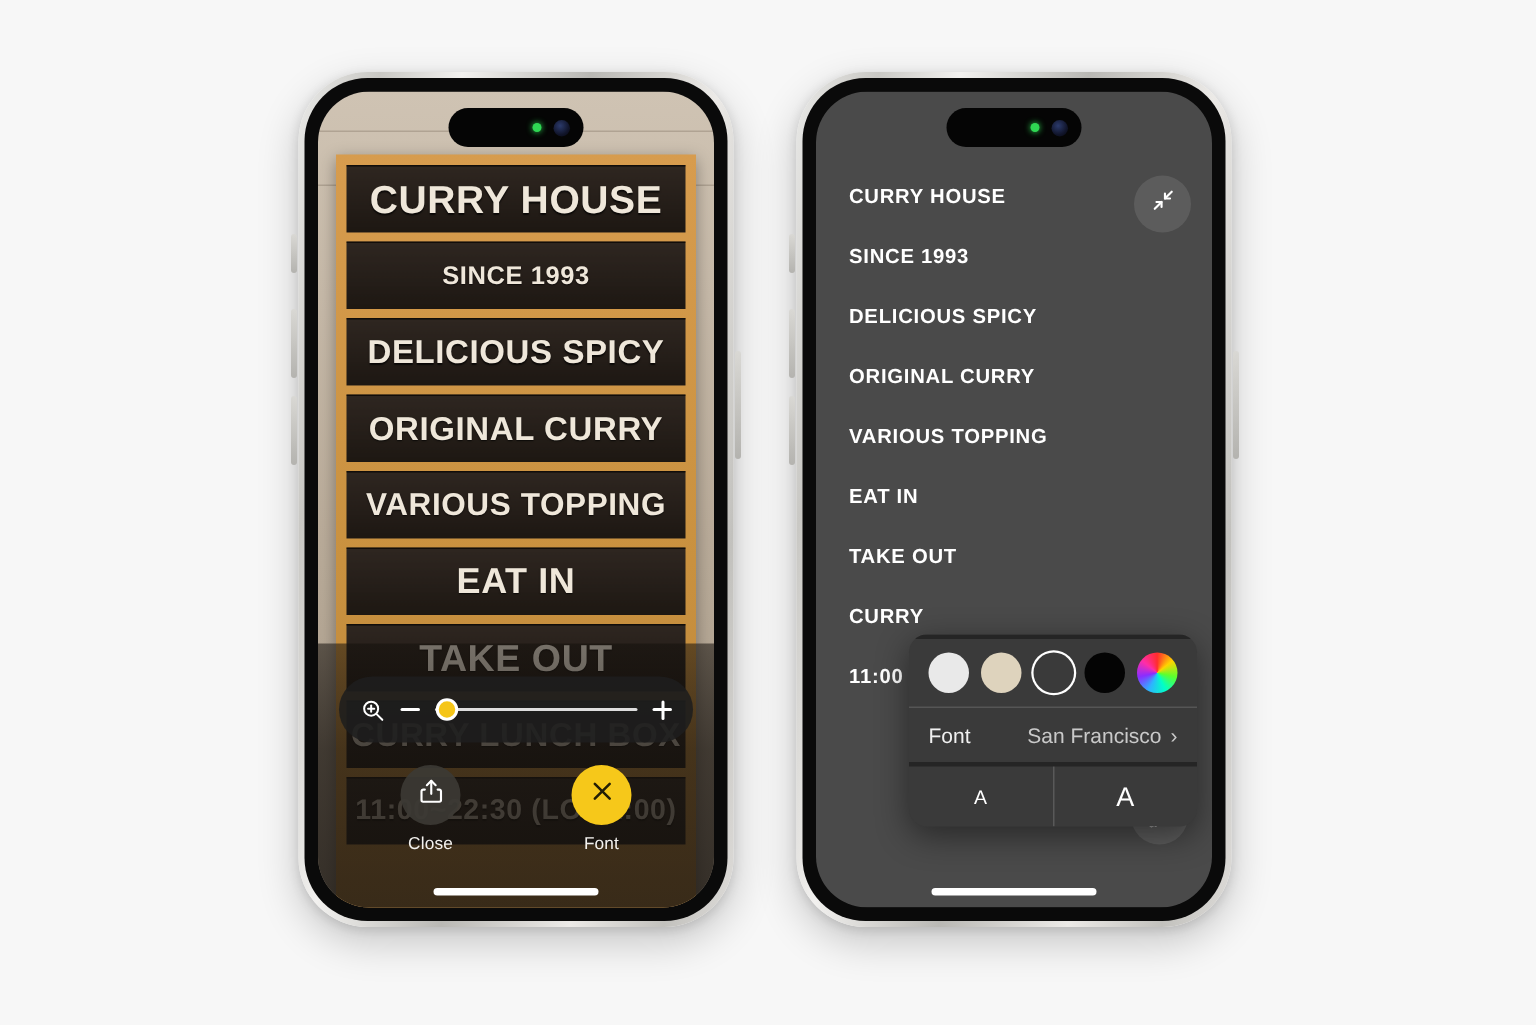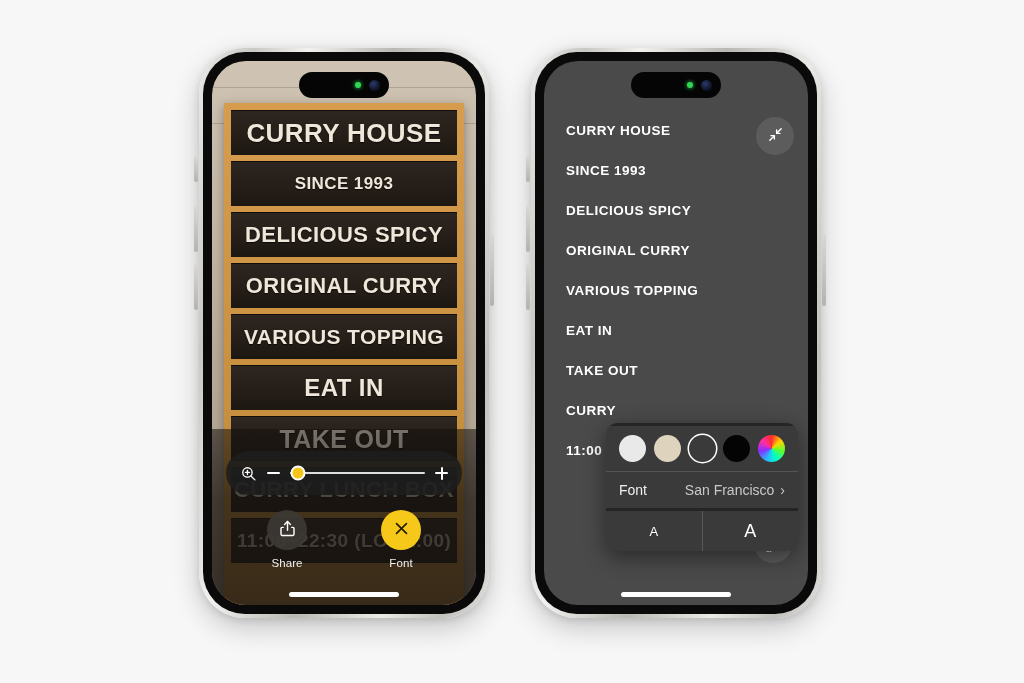--- a/index.html
+++ b/index.html
@@ -395,21 +395,21 @@
           <div class="action">
             <div class="circle">
               <span>
                 <svg width="19" height="19" viewBox="0 0 24 24" fill="none" stroke="#ffffff" stroke-width="1.8" stroke-linecap="round" stroke-linejoin="round">
                   <path d="M12 3.2 L12 14.2"></path>
                   <path d="M8.3 6.9 L12 3.2 L15.7 6.9"></path>
                   <path d="M6.6 10.6 H5.2 a1.4 1.4 0 0 0 -1.4 1.4 v7.4 a1.4 1.4 0 0 0 1.4 1.4 h13.6 a1.4 1.4 0 0 0 1.4 -1.4 v-7.4 a1.4 1.4 0 0 0 -1.4 -1.4 h-1.4"></path>
                 </svg>
               </span>
             </div>
-            <div class="lbl">Share</div>
+            <div class="lbl">Close</div>
           </div>
 
           <div class="action">
             <div class="circle hl">
               <span>
                 <svg width="17" height="17" viewBox="0 0 24 24" fill="none" stroke="#241f05" stroke-width="2.4" stroke-linecap="round">
                   <line x1="5" y1="5" x2="19" y2="19"></line>
                   <line x1="19" y1="5" x2="5" y2="19"></line>
                 </svg>
               </span>

